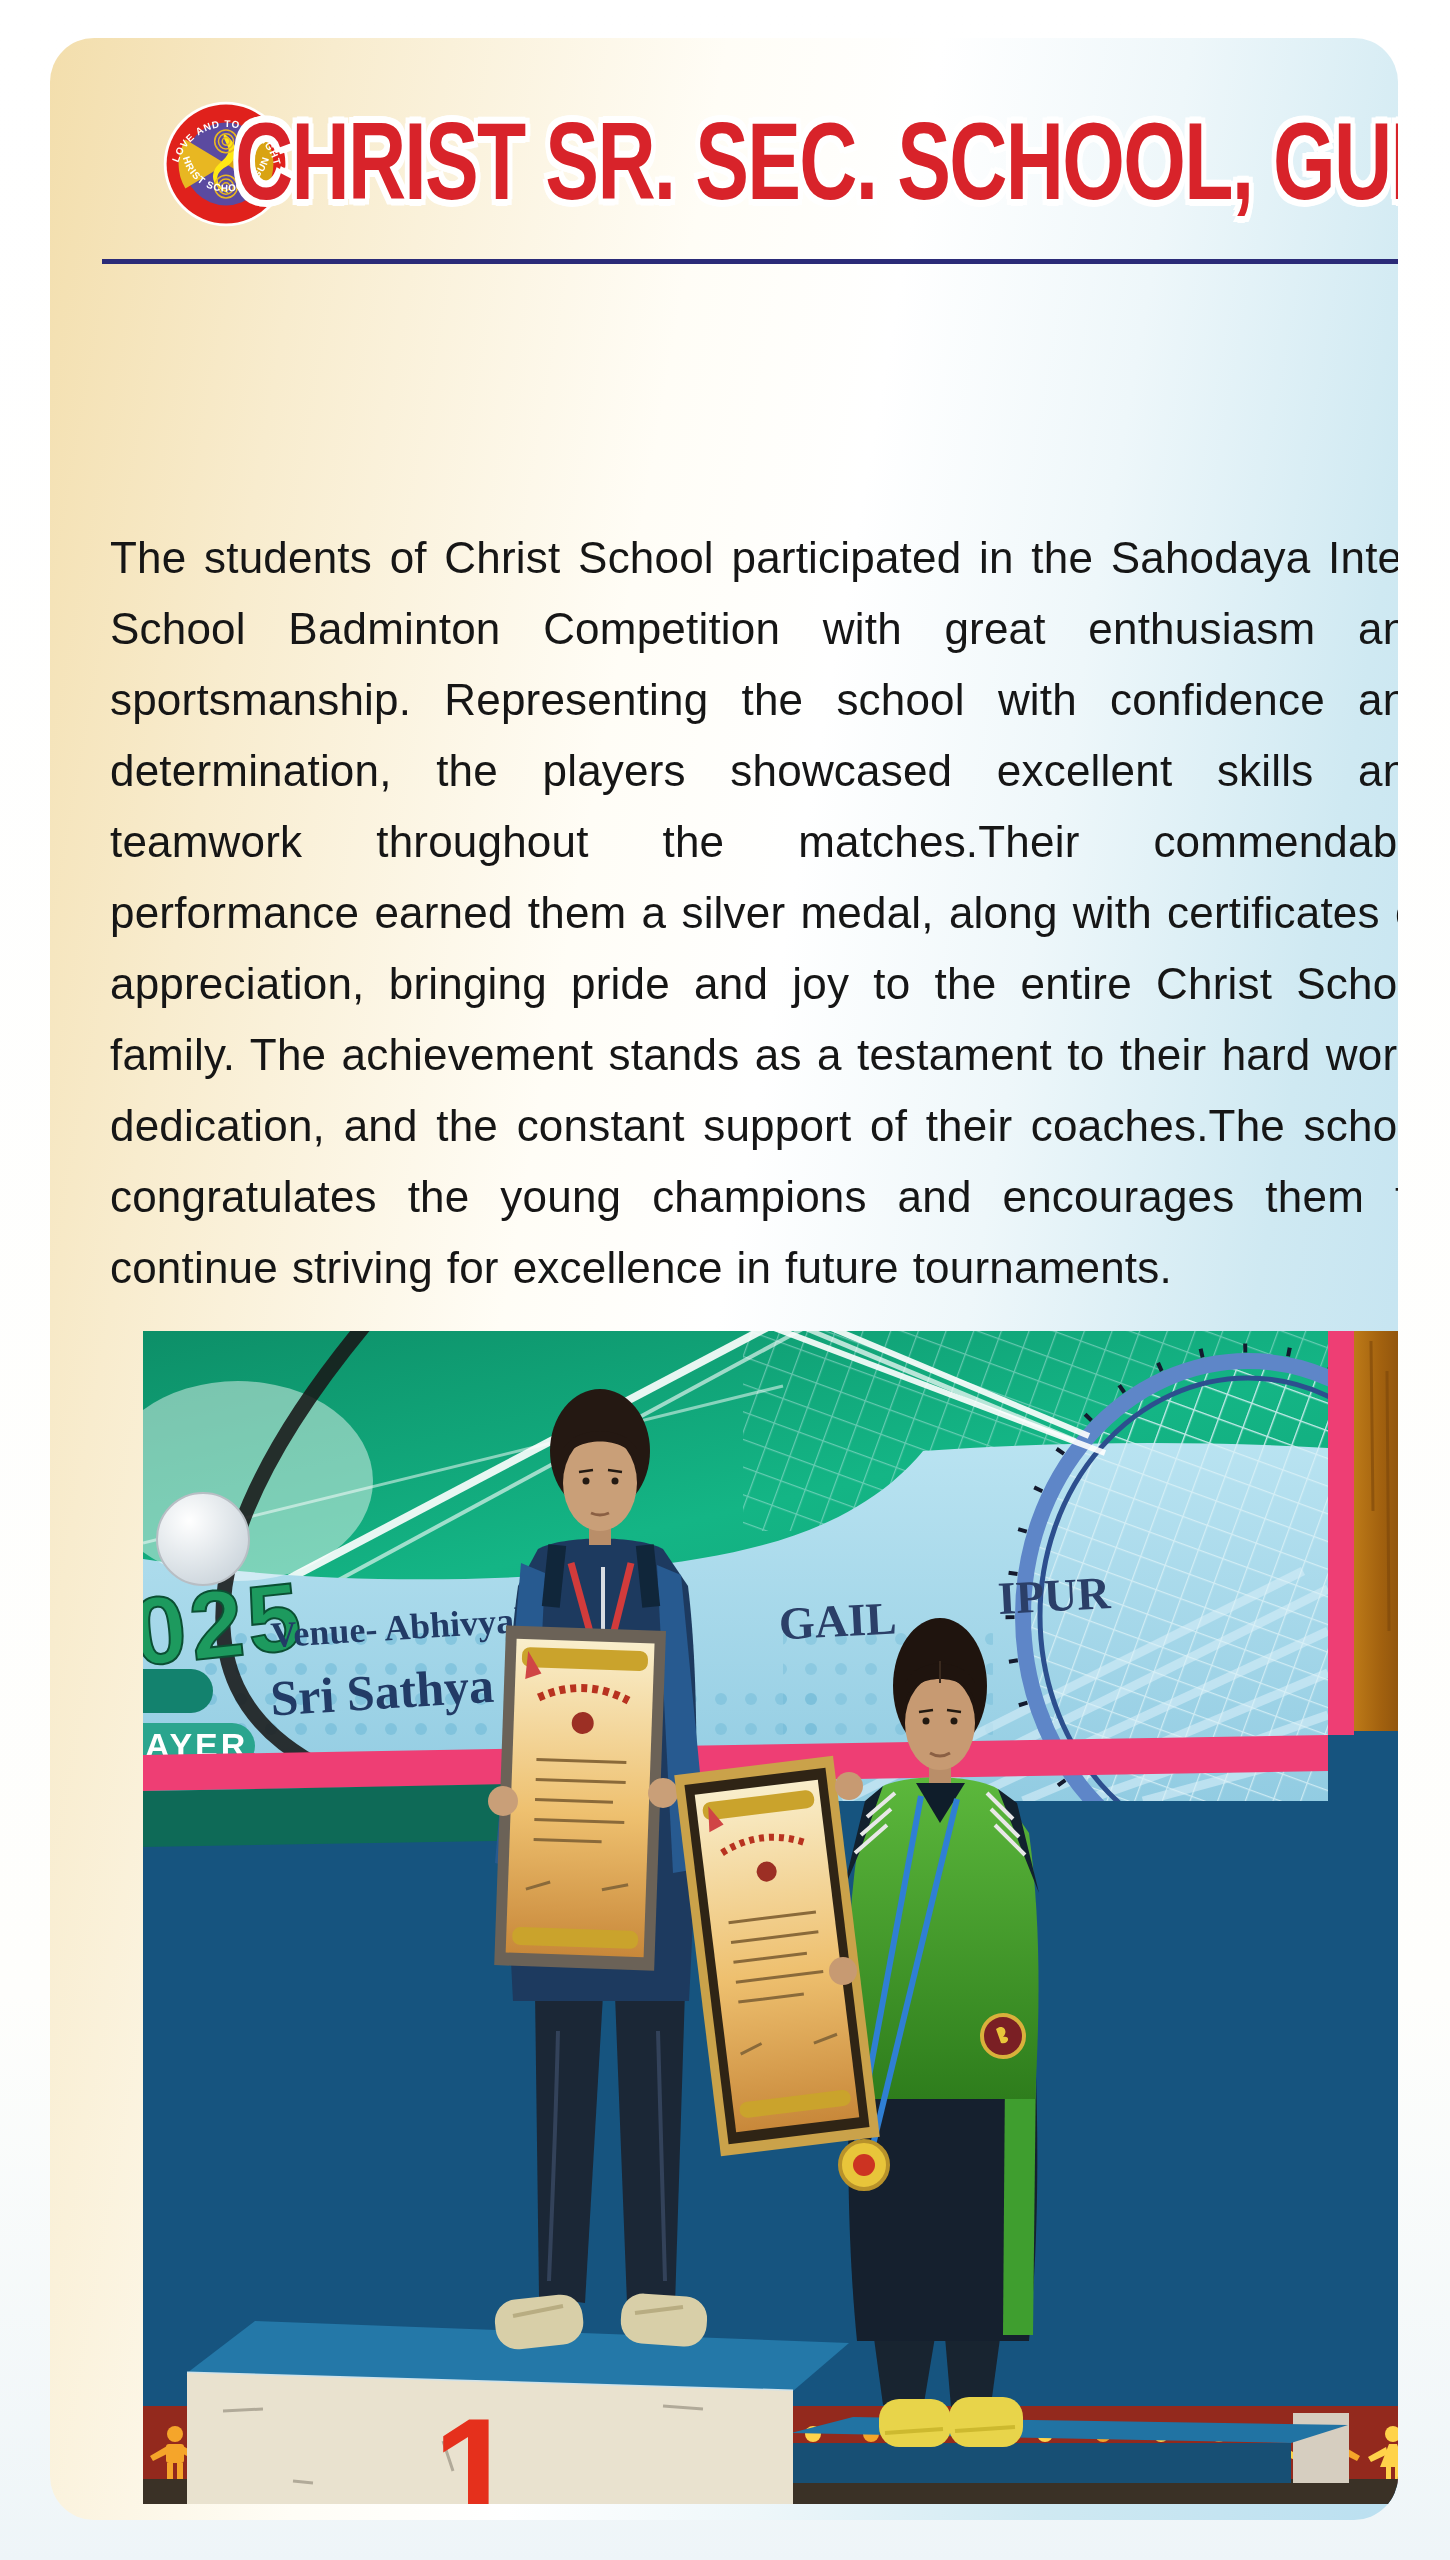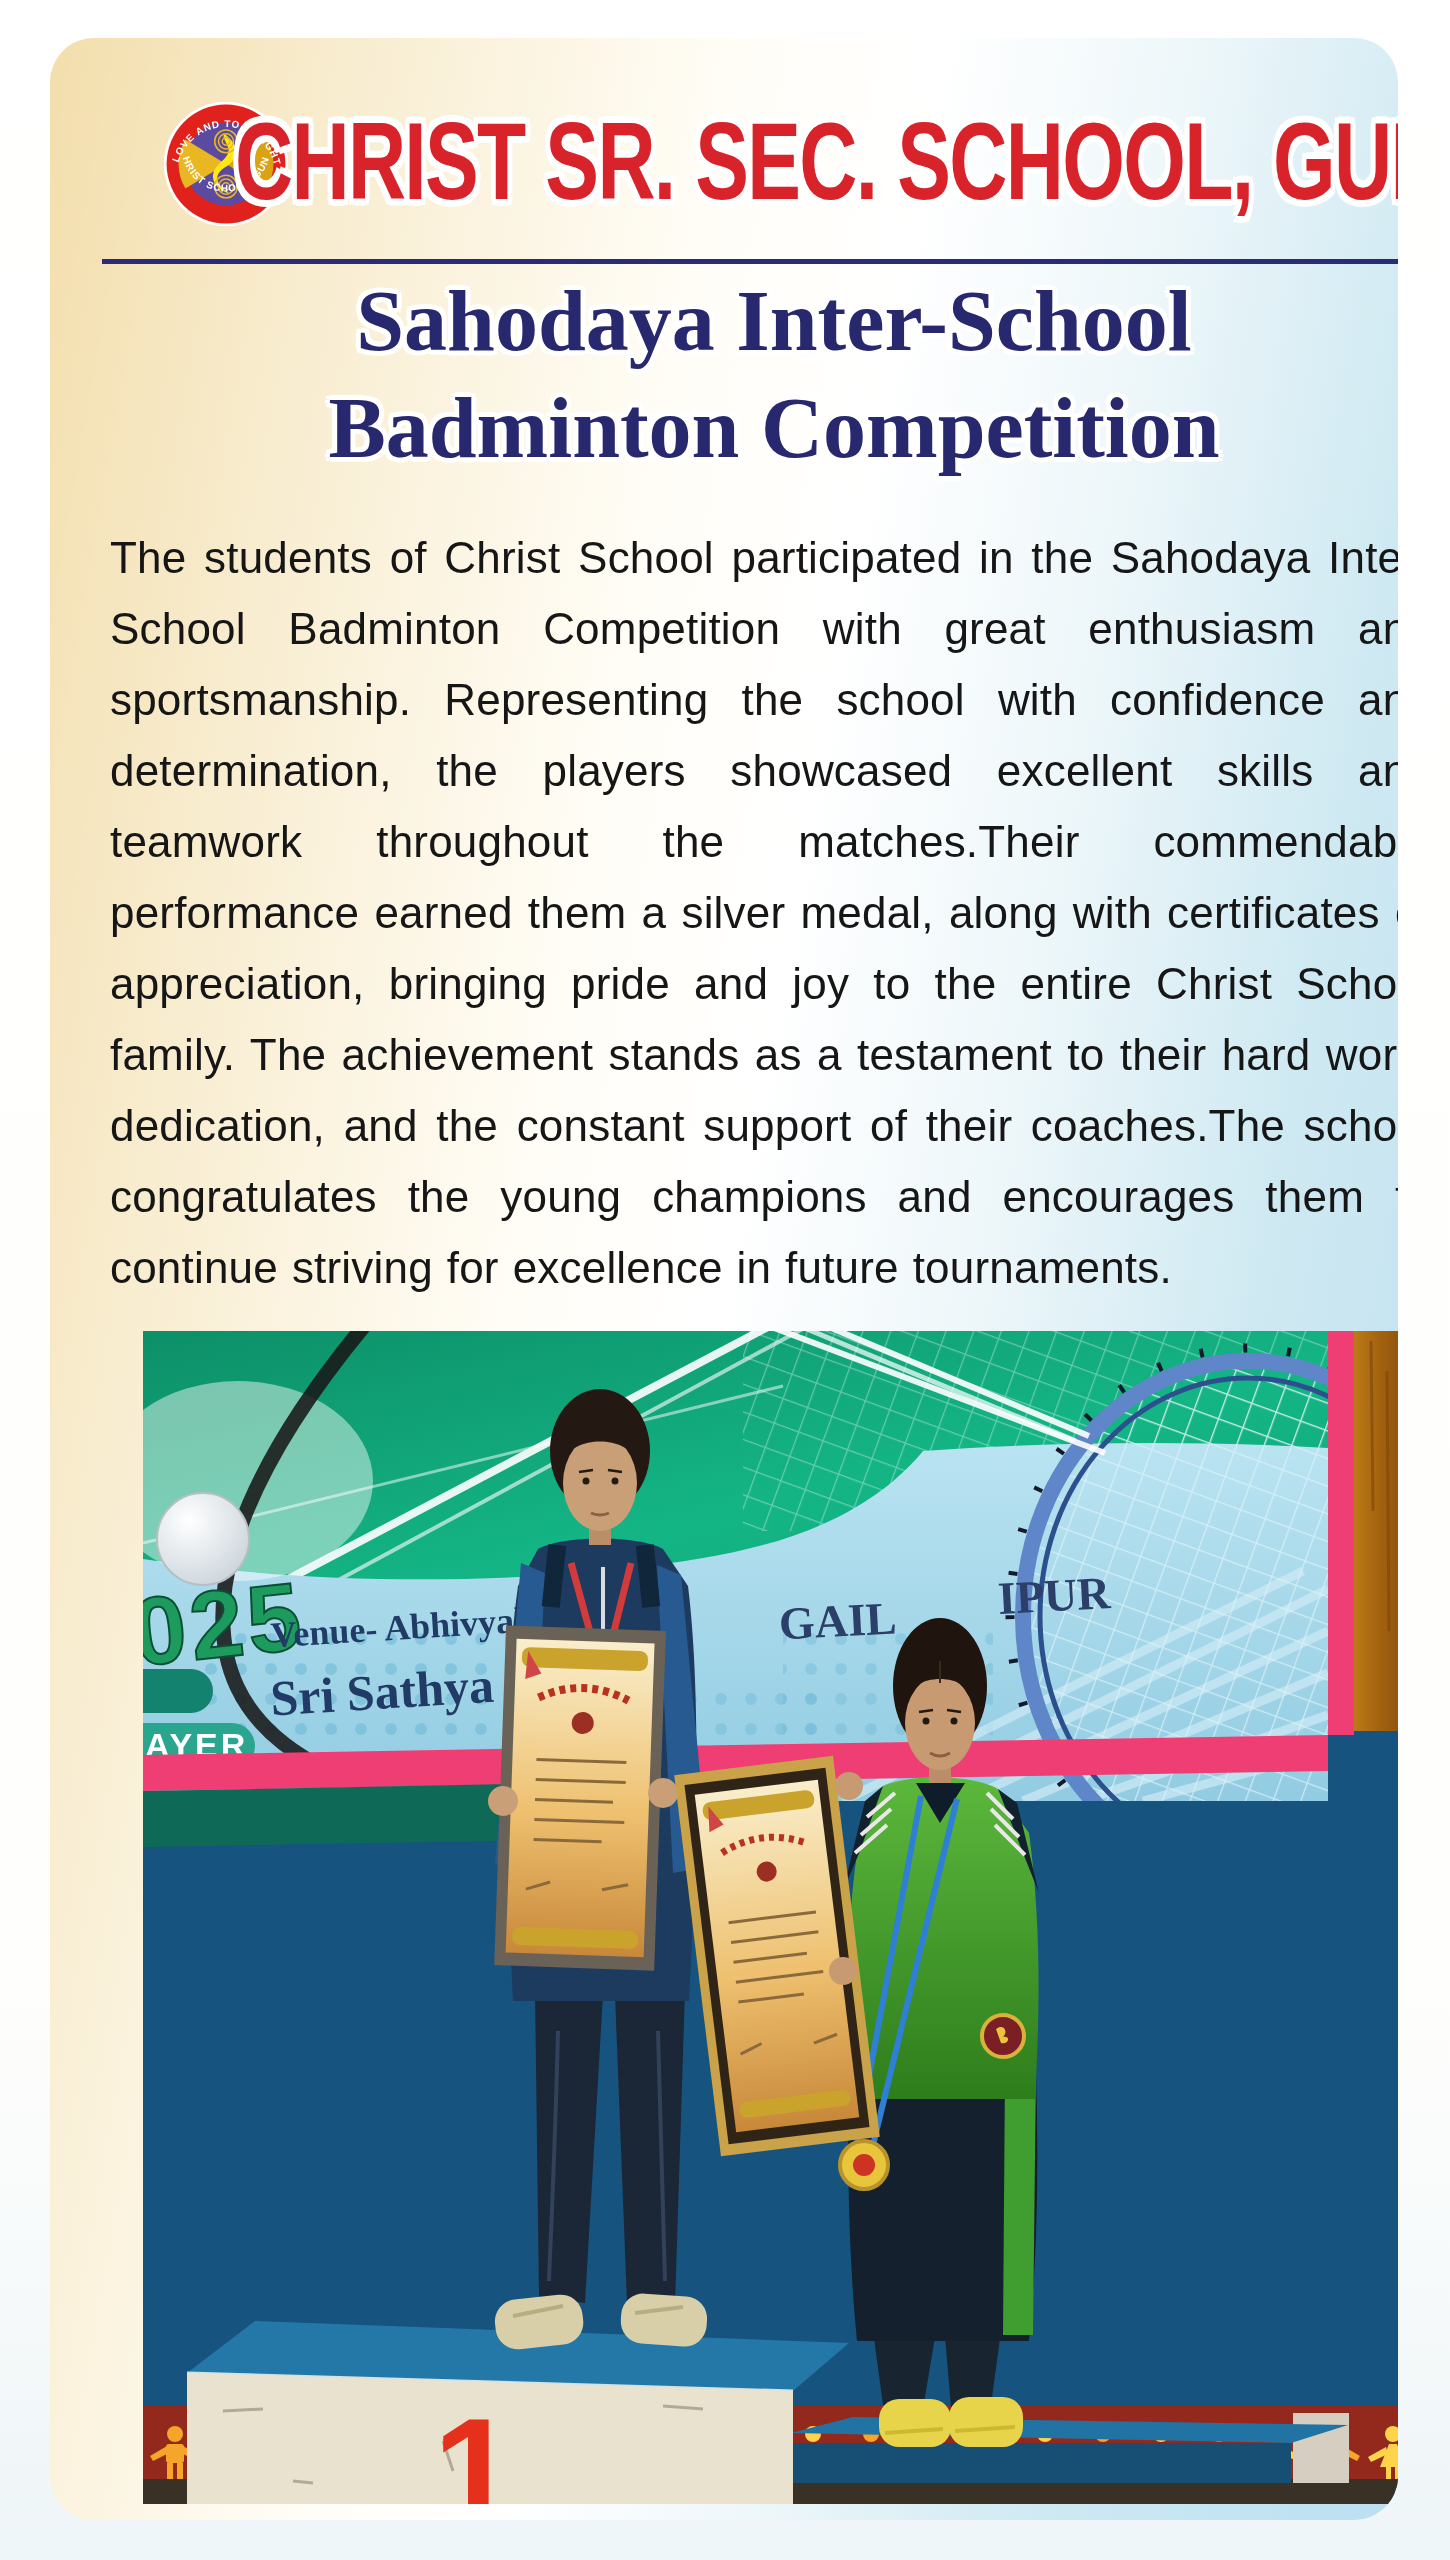--- a/index.html
+++ b/index.html
@@ -70,24 +70,20 @@
       <textPath href="#arcBot" startOffset="50%" text-anchor="middle">CHRIST SCHOOL, GUNA</textPath>
     </text>
   </svg>
 
   <div class="school-name">
     <span>CHRIST SR. SEC. SCHOOL, GUNA</span>
   </div>
 
   <div class="divider"></div>
 
-  <div class="main-title">
-    <div>Sahodaya Inter-School</div>
-    <div>Badminton Competition</div>
-  </div>
 
   <p class="body-text">The students of Christ School participated in the Sahodaya Inter-School Badminton Competition with great enthusiasm and sportsmanship. Representing the school with confidence and determination, the players showcased excellent skills and teamwork throughout the matches.Their commendable performance earned them a silver medal, along with certificates of appreciation, bringing pride and joy to the entire Christ School family. The achievement stands as a testament to their hard work, dedication, and the constant support of their coaches.The school congratulates the young champions and encourages them to continue striving for excellence in future tournaments.</p>
 
   <div class="photo" role="img" aria-label="Two Christ School students holding certificates of appreciation on the winners' podium in front of a badminton tournament backdrop">
     <svg width="1263" height="1173" viewBox="0 0 1263 1173" preserveAspectRatio="none">
       <defs>
         <linearGradient id="greenGrad" x1="0" y1="0" x2="0.6" y2="1">
           <stop offset="0" stop-color="#0d8f68"></stop>
             <stop offset="0.5" stop-color="#14b585"></stop>
             <stop offset="1" stop-color="#0fa176"></stop>

